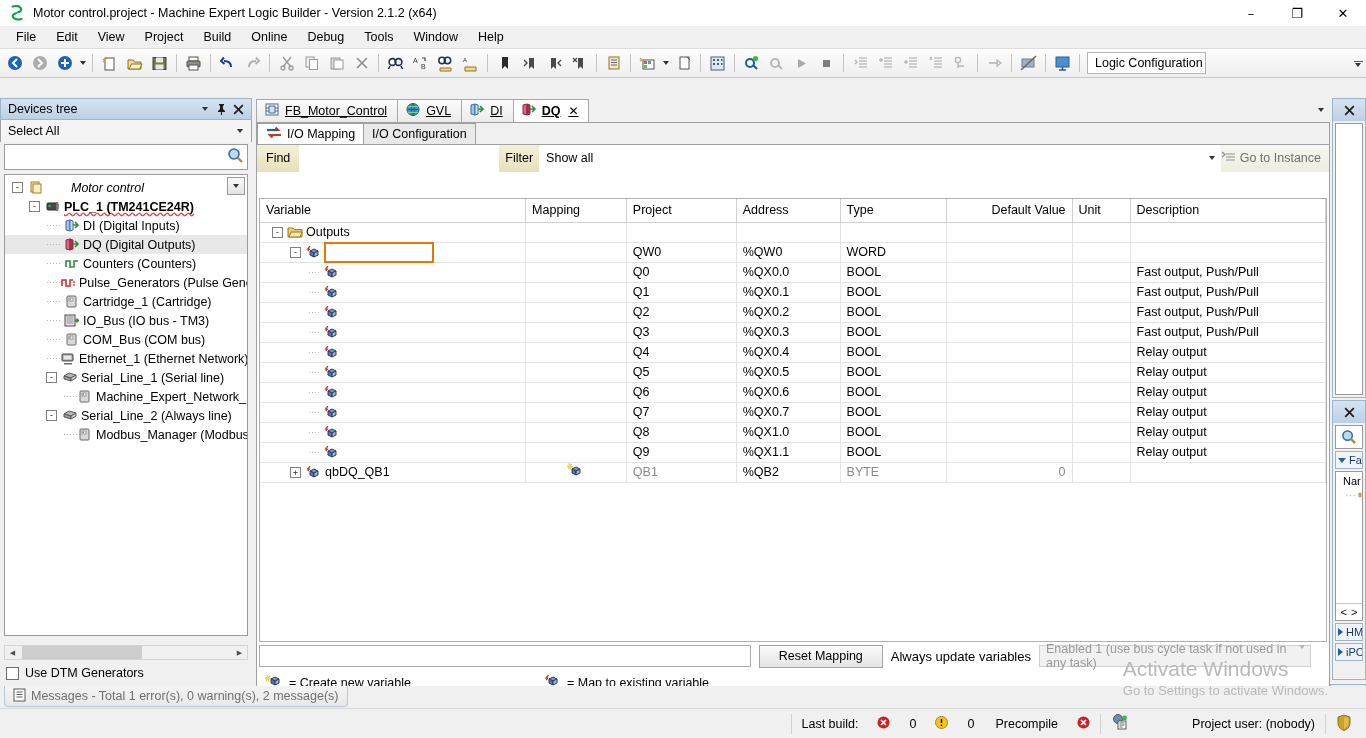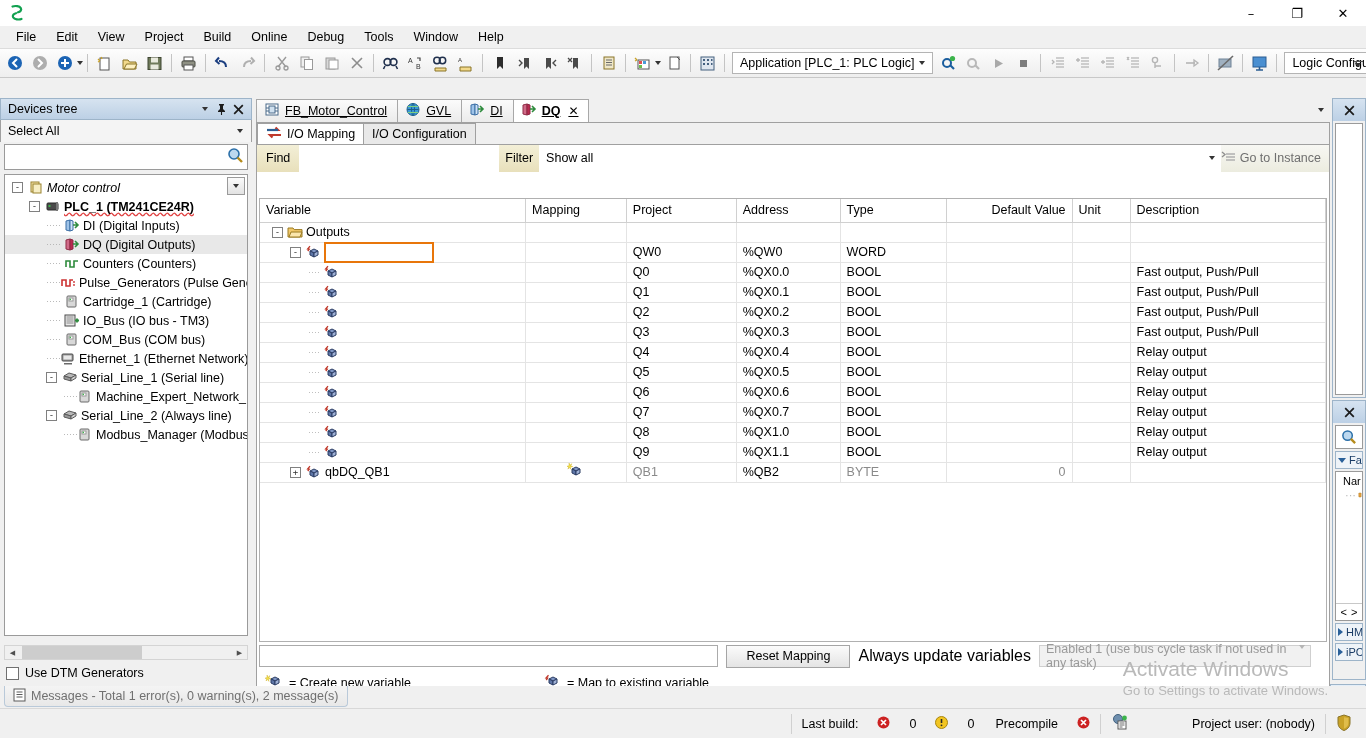--- a/index.html
+++ b/index.html
@@ -84,21 +84,21 @@
   }
   .tree-scroll { position: absolute; inset: 0; overflow: hidden; padding-top: 3px; }
   .tnode { height: 19px; display: flex; align-items: center; font-size: 12.5px; white-space: nowrap; position: relative; }
   .tnode.sel { background: #e8e8e8; }
   .texp { width: 11px; height: 11px; border: 1px solid #808080; background: #fff;
     display: flex; align-items: center; justify-content: center; font-size: 9px;
     line-height: 9px; font-family: "DejaVu Sans Mono", monospace; flex: 0 0 auto; color: #333; }
   .tdots { flex: 0 0 auto; height: 19px; }
   .ticon { width: 17px; height: 16px; flex: 0 0 auto; margin-right: 3px; display:flex; align-items:center; justify-content:center;}
   .tlabel { font-size: 12.5px; }
-  .tlabel.italic { font-style: italic; }
+  .tlabel.italic { font-style: italic; margin-left: 24px; }
   .tlabel.bold { font-weight: bold; }
   .squiggle { text-decoration: underline wavy #e04040; text-decoration-skip-ink: none; }
   .tree-dd {
     position: absolute; right: 2px; top: 2px; width: 18px; height: 18px;
     background: linear-gradient(#fafafa,#e2e2e2); border: 1px solid #9a9a9a;
     display: flex; align-items: center; justify-content: center;
   }
   .hscroll {
     position: absolute; left: 4px; right: 4px; bottom: 48px; height: 15px;
     background: #f0f0f0; border: 1px solid #d4d4d4; display: flex; align-items: center;
@@ -175,21 +175,21 @@
   .gray { color: #8a8a8a; }
 
   
   .ed-bottom { position: absolute; left: 2px; right: 2px; bottom: 0; height: 65px; background: #fff; }
   .ed-row1 { display: flex; align-items: center; height: 26px; padding: 2px 0 0 0; gap: 8px; }
   .ed-textbox { flex: 1; height: 22px; background: #fff; border: 1px solid #ababab; }
   .btn {
     height: 23px; min-width: 124px; background: linear-gradient(#fbfbfb,#e4e4e4);
     border: 1px solid #a5a5a5; font-size: 12.5px; display: flex; align-items: center; justify-content: center;
   }
-  .aupd { font-size: 16px; white-space: nowrap; }
+  .aupd { font-size: 13px; white-space: nowrap; }
   .dis-combo {
     width: 272px; height: 22px; background: #f1f1f1; border: 1px solid #cfcfcf; color: #9a9a9a;
     display: flex; align-items: center; padding-left: 6px; font-size: 12.5px; position: relative;
   }
   .dis-combo .dc-arrow { position: absolute; right: 5px; color: #b0b0b0; }
   .ed-row2 { display: flex; align-items: center; height: 30px; gap: 6px; padding-left: 6px; font-size: 12.5px; }
   .legend-gap { width: 120px; }
 
   
   .rightdock { position: absolute; right: 0; top: 20px; width: 36px; bottom: 0; }
@@ -235,20 +235,21 @@
 </head>
 <body>
 
 <div id="app">
 
   <div class="titlebar">
     <svg class="app-icon" viewBox="0 0 18 18">
       <path d="M4.5 2.5c3 -1 7 -0.4 8.3 1.6c1.2 2 -0.6 3.6 -2.8 4.2" stroke="#12a150" stroke-width="2.2" fill="none" stroke-linecap="round"></path>
       <path d="M13.5 15c-3 1 -7 0.4 -8.3 -1.6c-1.2 -2 0.6 -3.6 2.8 -4.2" stroke="#12a150" stroke-width="2.2" fill="none" stroke-linecap="round"></path>
     </svg>
+    <div class="title-text">Motor control.project - Machine Expert Logic Builder - Version 2.1.2 (x64)</div>
     <div class="winbtns">
       <div class="winbtn">–</div>
       <div class="winbtn">❐</div>
       <div class="winbtn close">✕</div>
     </div>
   </div>
 
   <div class="menubar">
     <div class="menuitem">File</div>
     <div class="menuitem">Edit</div>
@@ -434,26 +435,20 @@
     </div>
     <div class="tb-sep"></div>
     <div class="tb-btn">
       <svg width="17" height="17" viewBox="0 0 17 17">
           <rect x="2" y="2" width="13" height="13" fill="#dfe6ef" stroke="#44607f"></rect>
           <path d="M4 4h2v2H4zM8 4h2v2H8zM12 4h1.5v2H12zM4 8h2v2H4zM8 8h2v2H8zM12 8h1.5v2H12z" fill="#44607f"></path>
         </svg>
     </div>
     <div class="tb-sep"></div>
 
-    <div class="tb-combo">
-      <span>Application [PLC_1: PLC Logic]</span>
-      <span class="cbx-arrow">
-          <i class="caret-dn"></i>
-        </span>
-    </div>
 
     <div class="tb-btn">
       <svg width="17" height="17" viewBox="0 0 17 17">
           <circle cx="7" cy="8" r="4" fill="none" stroke="#1b5e9e" stroke-width="2"></circle>
           <path d="M10 10l4 4" stroke="#1b5e9e" stroke-width="2.2"></path>
           <circle cx="12.5" cy="3.5" r="2.6" fill="#3cb44b"></circle>
         </svg>
     </div>
     <div class="tb-btn">
       <svg width="17" height="17" viewBox="0 0 17 17">

